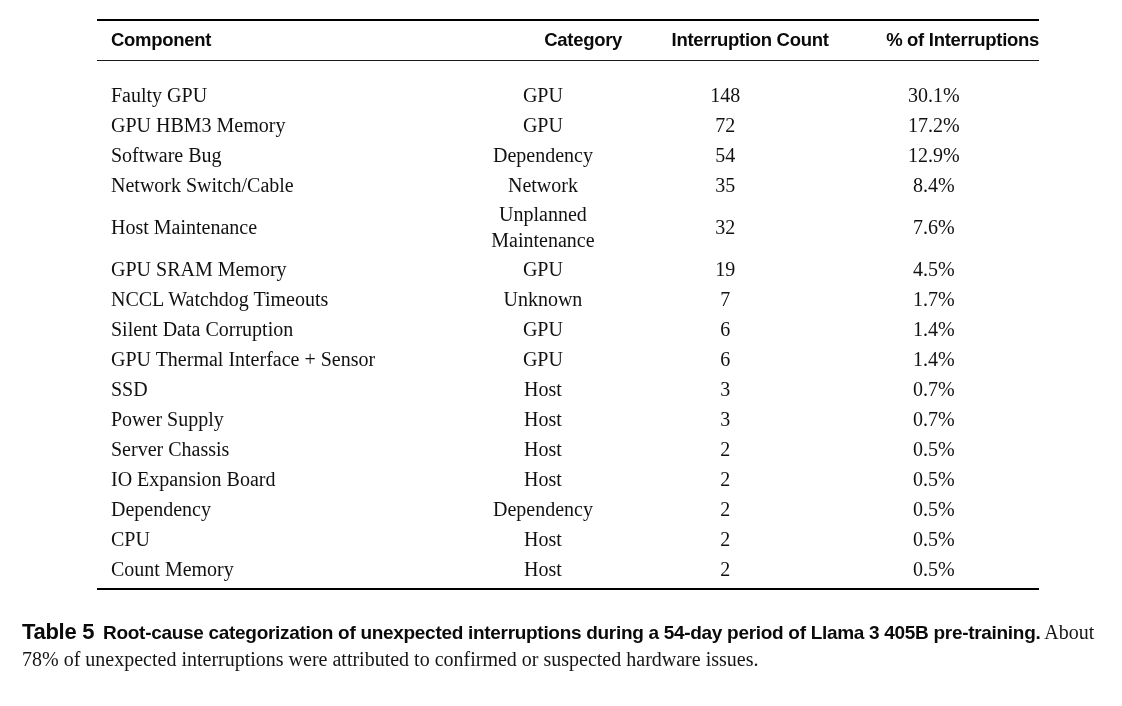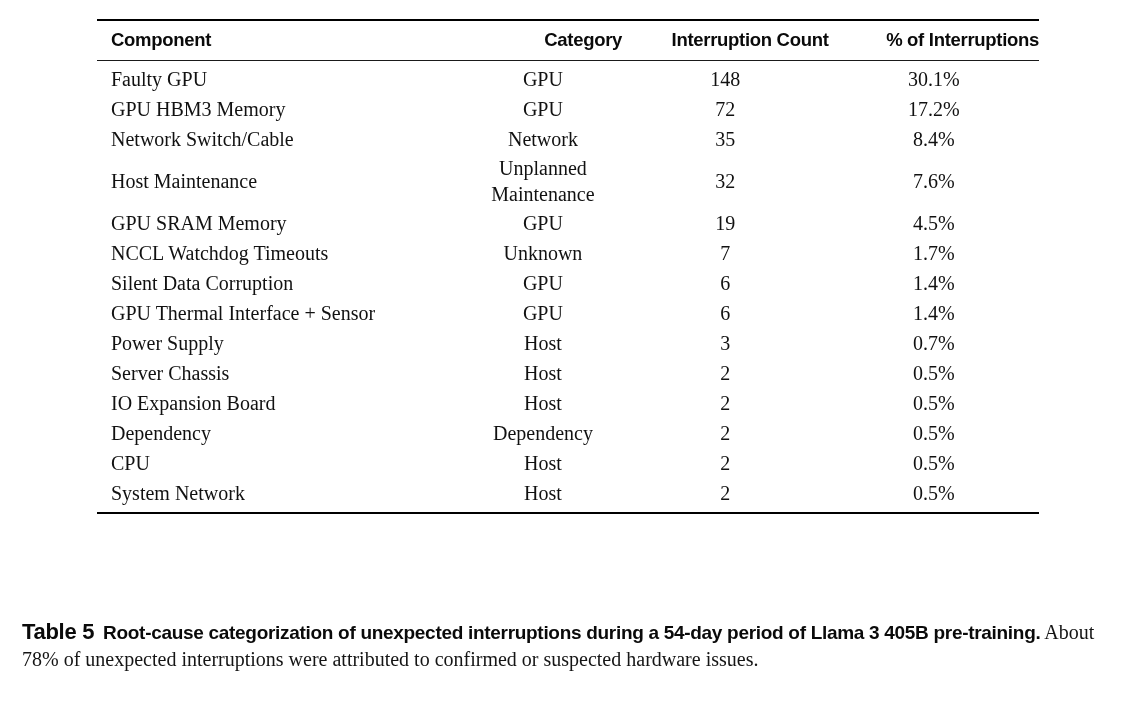--- a/index.html
+++ b/index.html
@@ -56,21 +56,21 @@
     vertical-align: middle;
     height: 28px;
     line-height: 26px;
     padding: 1px 0;
   }
   table.paper-table tbody td:first-child {
     text-align: left;
     padding-left: 14px;
   }
   table.paper-table tbody tr:first-child td {
-    padding-top: 4px;
+    padding-top: 20px;
   }
   table.paper-table tbody tr:last-child td {
     padding-bottom: 5px;
   }
 
   .caption {
     position: absolute;
     left: 22px;
     top: 618px;
     width: 1092px;
@@ -127,20 +127,26 @@
           <td>148</td>
           <td>30.1%</td>
         </tr>
         <tr>
           <td>GPU HBM3 Memory</td>
           <td>GPU</td>
           <td>72</td>
           <td>17.2%</td>
         </tr>
         <tr>
+          <td>Software Bug</td>
+          <td>Dependency</td>
+          <td>54</td>
+          <td>12.9%</td>
+        </tr>
+        <tr>
           <td>Network Switch/Cable</td>
           <td>Network</td>
           <td>35</td>
           <td>8.4%</td>
         </tr>
         <tr>
           <td>Host Maintenance</td>
           <td>Unplanned Maintenance</td>
           <td>32</td>
           <td>7.6%</td>
@@ -163,26 +169,32 @@
           <td>6</td>
           <td>1.4%</td>
         </tr>
         <tr>
           <td>GPU Thermal Interface + Sensor</td>
           <td>GPU</td>
           <td>6</td>
           <td>1.4%</td>
         </tr>
         <tr>
-          <td>Power Supply</td>
+          <td>SSD</td>
           <td>Host</td>
           <td>3</td>
           <td>0.7%</td>
         </tr>
         <tr>
+          <td>Power Supply</td>
+          <td>Host</td>
+          <td>3</td>
+          <td>0.7%</td>
+        </tr>
+        <tr>
           <td>Server Chassis</td>
           <td>Host</td>
           <td>2</td>
           <td>0.5%</td>
         </tr>
         <tr>
           <td>IO Expansion Board</td>
           <td>Host</td>
           <td>2</td>
           <td>0.5%</td>
@@ -193,21 +205,21 @@
           <td>2</td>
           <td>0.5%</td>
         </tr>
         <tr>
           <td>CPU</td>
           <td>Host</td>
           <td>2</td>
           <td>0.5%</td>
         </tr>
         <tr>
-          <td>System Network</td>
+          <td>Count Memory</td>
           <td>Host</td>
           <td>2</td>
           <td>0.5%</td>
         </tr>
       </tbody>
   </table>
 </div>
 
 <p class="caption"><span class="cap-label">Table 5</span><span class="cap-bold">Root-cause categorization of unexpected interruptions during a 54-day period of Llama 3 405B pre-training.</span><span class="cap-serif"> <span>About 78% of unexpected interruptions were attributed to confirmed or suspected hardware issues.</span></span></p>
 

